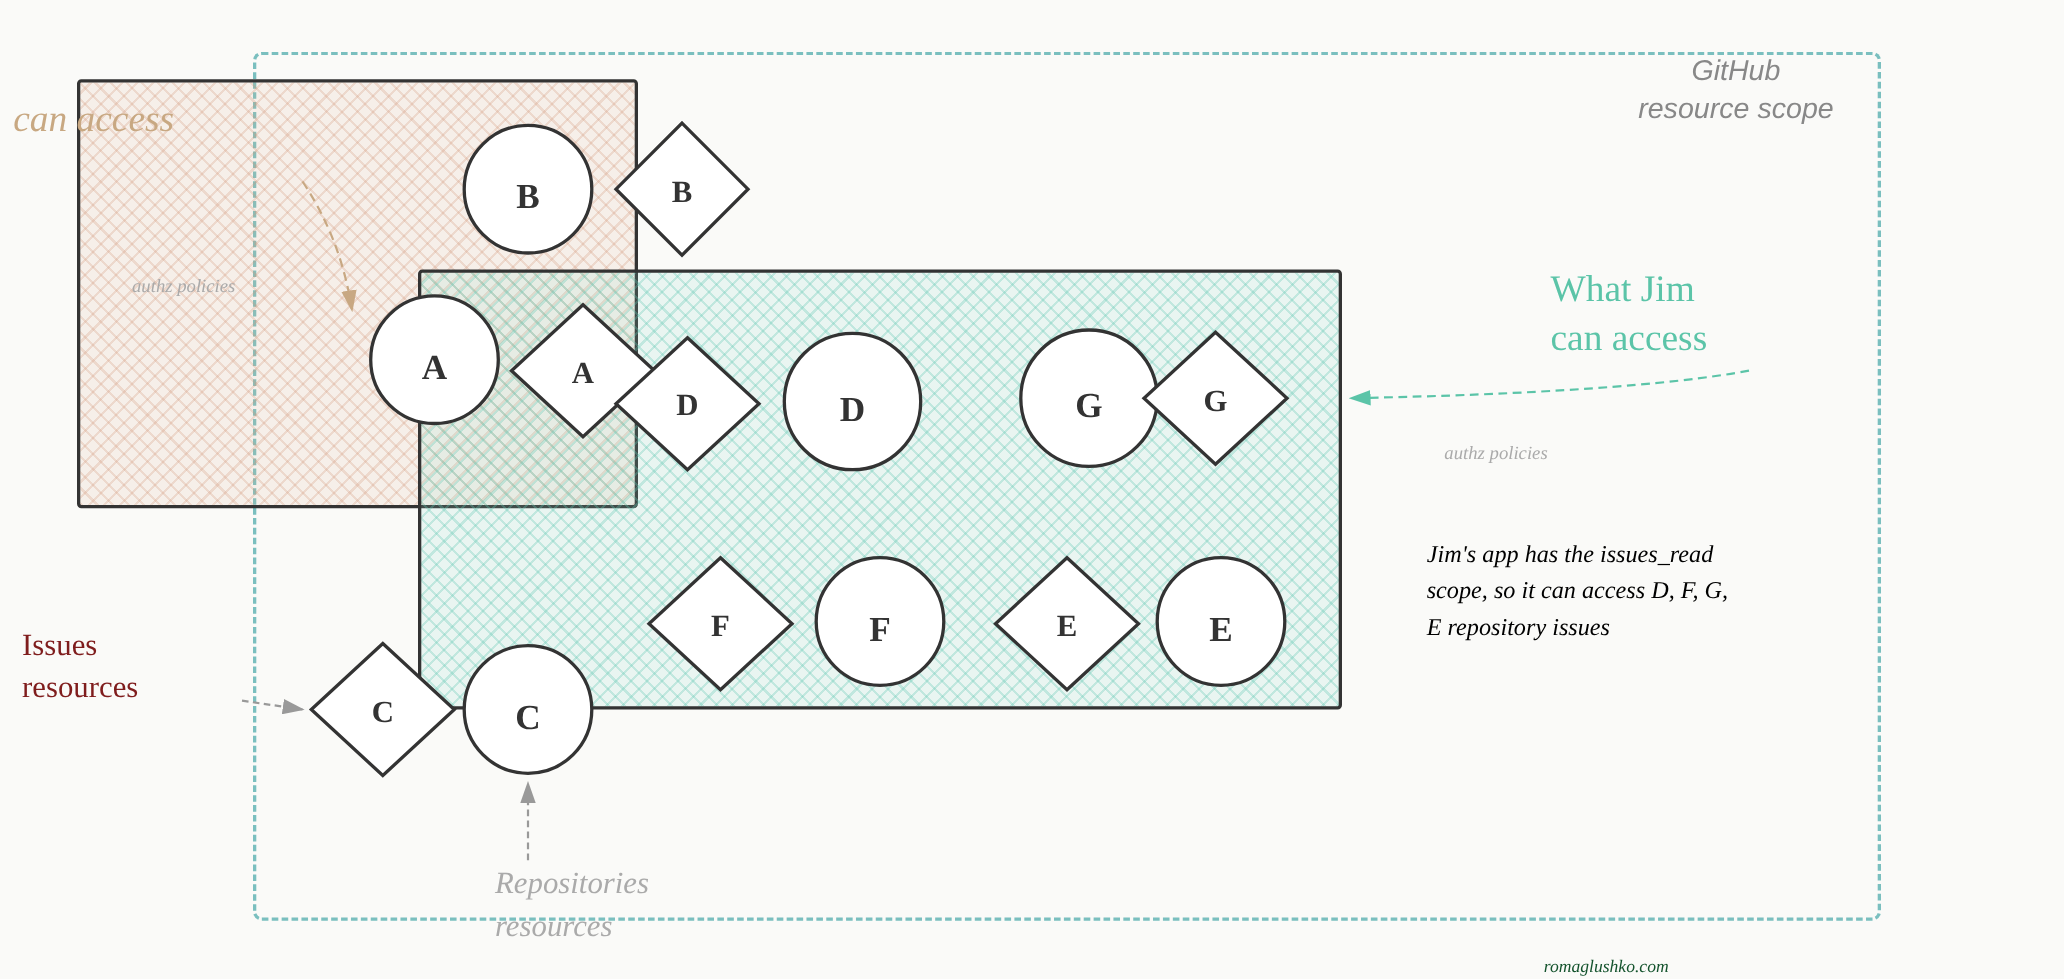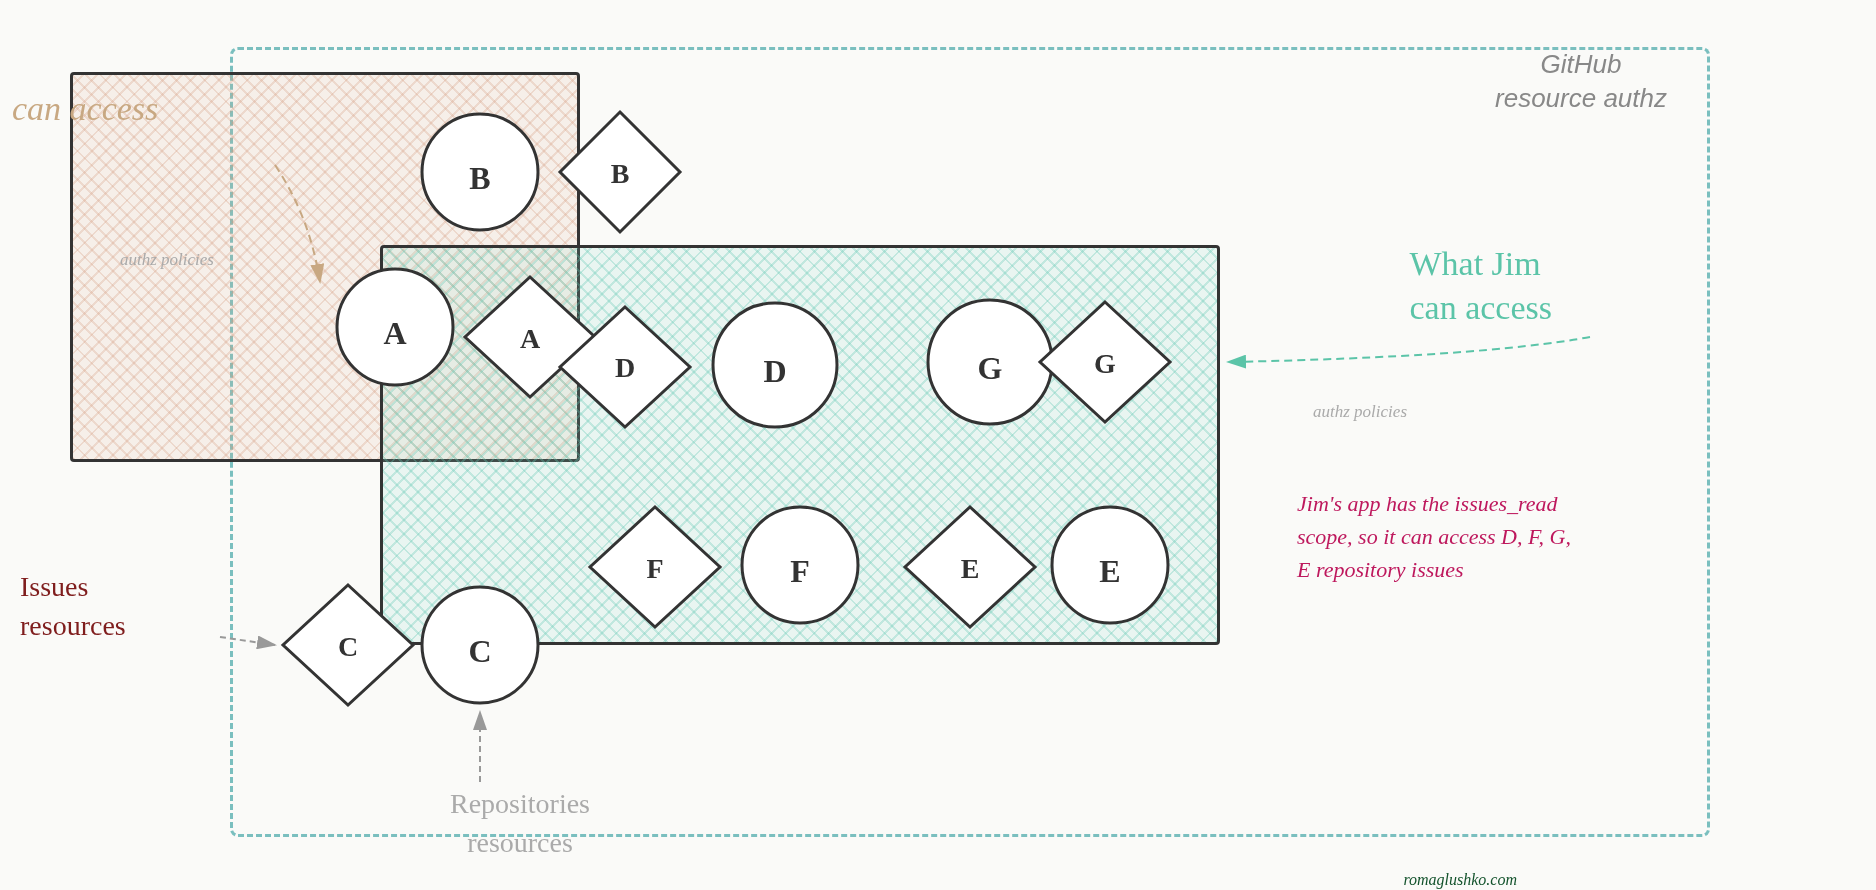--- a/index.html
+++ b/index.html
@@ -135,41 +135,41 @@
       font-family: 'Comic Sans MS', cursive;
       line-height: 1.4;
     }
 
     .repositories-resources {
       position: absolute;
       bottom: 45px;
       left: 450px;
       font-size: 28px;
       color: #aaa;
+      font-style: italic;
       font-family: 'Comic Sans MS', cursive;
       line-height: 1.4;
-      text-align: center;
     }
 
     .what-jim {
       position: absolute;
       top: 225px;
       right: 55px;
       font-size: 34px;
       color: #5bc4a8;
       font-family: 'Comic Sans MS', cursive;
       line-height: 1.3;
     }
 
     .jim-app-desc {
       position: absolute;
       top: 470px;
       right: 30px;
       font-size: 22px;
-      color: #be185d;
+      color: #000000;
       font-style: italic;
       font-family: 'Comic Sans MS', cursive;
       line-height: 1.5;
       width: 280px;
     }
 
     .romaglushko {
       position: absolute;
       bottom: 18px;
       right: 90px;
@@ -190,21 +190,21 @@
 
   </style>
 </head>
 <body>
 
 <div class="diagram-container">
 
   <div class="github-box">
     <div class="github-label">
       <div>GitHub</div>
-      <div>resource authz</div>
+      <div>resource scope</div>
     </div>
   </div>
 
   <div class="dwight-box"></div>
 
   <div class="jim-box"></div>
 
   <svg class="arrow-svg" viewBox="0 0 1876 890" xmlns="http://www.w3.org/2000/svg">
     <defs>
       <marker id="arrowhead-gray" markerWidth="10" markerHeight="7" refX="9" refY="3.5" orient="auto">

